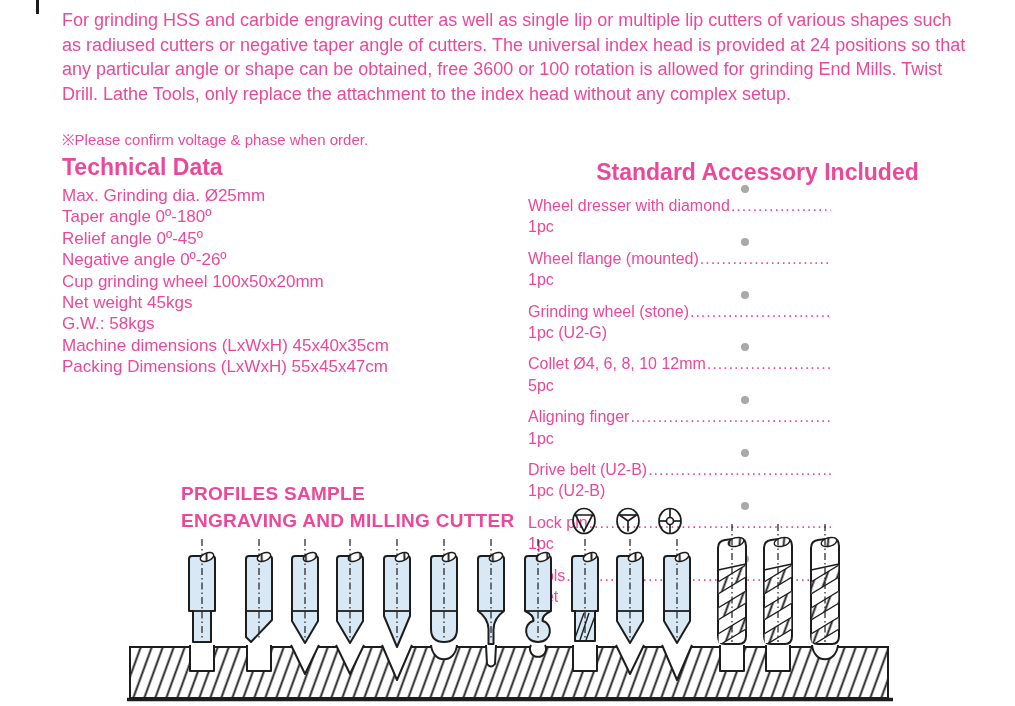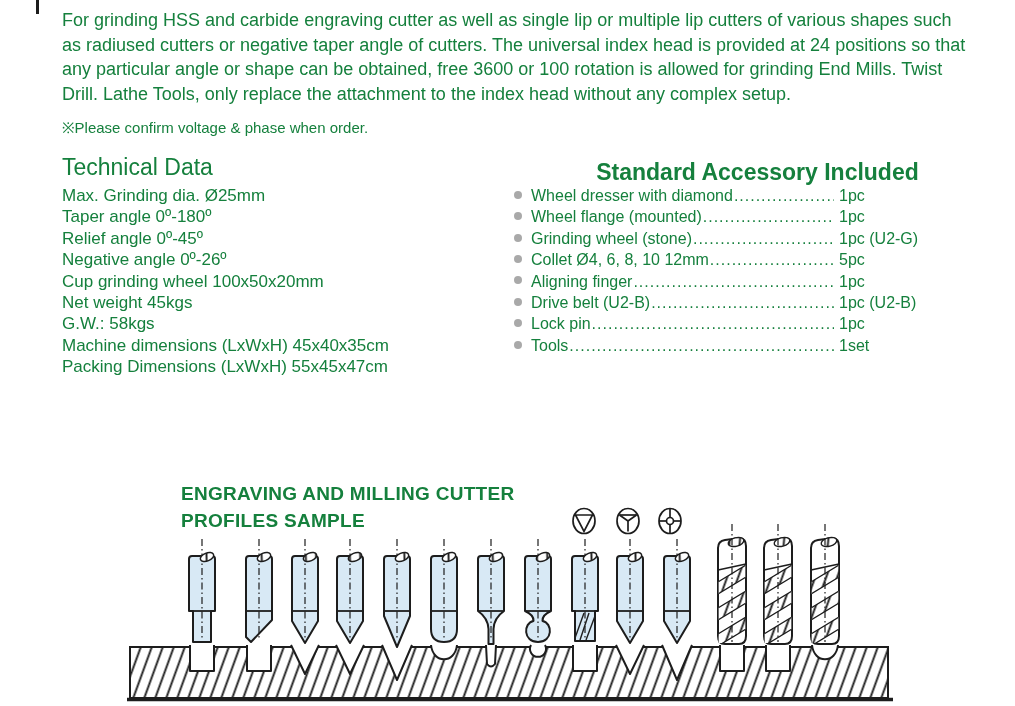--- a/index.html
+++ b/index.html
@@ -1,32 +1,32 @@
 <!DOCTYPE html>
 <html><head>
 <meta charset="utf-8">
 <style>
   html,body{margin:0;padding:0;background:#ffffff;}
   #page{position:relative;width:1015px;height:706px;background:#fff;overflow:hidden;
-        font-family:"Liberation Sans",sans-serif;color:#15803d;}
+        font-family:"Liberation Sans",sans-serif;color:#ec4899;}
   .abs{position:absolute;}
   #edge-mark{left:36px;top:0;width:3px;height:14px;background:#1d1d1d;}
   #intro{left:62px;top:8px;width:908px;font-size:18px;line-height:24.6px;}
-  #note{left:62px;top:117px;font-size:15px;}
+  #note{left:62px;top:129px;font-size:15px;}
   #tech{left:62px;top:154px;width:450px;}
-  #tech h2{margin:0;font-size:23px;line-height:26px;font-weight:normal;}
+  #tech h2{margin:0;font-size:23px;line-height:26px;font-weight:bold;}
   .tech-list{margin-top:5px;}
   .tech-line{font-size:17px;line-height:21.4px;white-space:nowrap;}
   #acc{left:514px;top:160px;width:470px;text-align:center;}
   #acc h2{margin:0 0 0 17px;font-size:23px;line-height:25px;font-weight:bold;white-space:nowrap;}
-  .acc-row{display:flex;align-items:baseline;font-size:16px;line-height:21.4px;white-space:nowrap;}
+  .acc-row{display:flex;align-items:baseline;font-size:16px;line-height:21.4px;white-space:nowrap;flex-direction:column;}
   .bullet{flex:none;width:8px;height:8px;border-radius:50%;background:#a9a9a9;margin:0 9px 2px 0;align-self:center;}
   .acc-main{display:flex;align-items:baseline;width:304px;overflow:hidden;}
   .dots{flex:1;overflow:hidden;white-space:nowrap;letter-spacing:1px;margin:0 1px;}
-  .acc-qty{margin-left:4px;}
+  .acc-qty{margin-left:14px;}
   #diagram-title{left:181px;top:480px;font-size:19px;font-weight:bold;line-height:27px;letter-spacing:.3px;}
   #diagram{left:125px;top:494px;}
 </style>
 </head>
 <body>
 
 <div id="page">
   <div class="abs" id="edge-mark"></div>
 
   <div class="abs" id="intro">For grinding HSS and carbide engraving cutter as well as single lip or multiple lip cutters of various shapes such as radiused cutters or negative taper angle of cutters. The universal index head is provided at 24 positions so that any particular angle or shape can be obtained, free 3600 or 100 rotation is allowed for grinding End Mills. Twist Drill. Lathe Tools, only replace the attachment to the index head without any complex setup.</div>
@@ -112,22 +112,22 @@
           <span class="acc-main">
             <span>Tools</span>
             <span class="dots">......................................................................</span>
           </span>
           <span class="acc-qty">1set</span>
         </div>
       </div>
   </div>
 
   <div class="abs" id="diagram-title">
+    <div>PROFILES SAMPLE</div>
     <div>ENGRAVING AND MILLING CUTTER</div>
-    <div>PROFILES SAMPLE</div>
   </div>
 
   <svg class="abs" id="diagram" width="770" height="212" viewBox="0 0 770 212">
       <defs>
         <pattern id="hatch" patternUnits="userSpaceOnUse" width="11" height="60" patternTransform="skewX(-20)">
           <rect x="0" y="0" width="11" height="60" fill="#ffffff"></rect>
           <line x1="5.5" y1="0" x2="5.5" y2="60" stroke="#1d1d1d" stroke-width="2"></line>
         </pattern>
         <clipPath id="clip-d11">
           <rect x="593.5" y="56" width="27" height="93"></rect>

